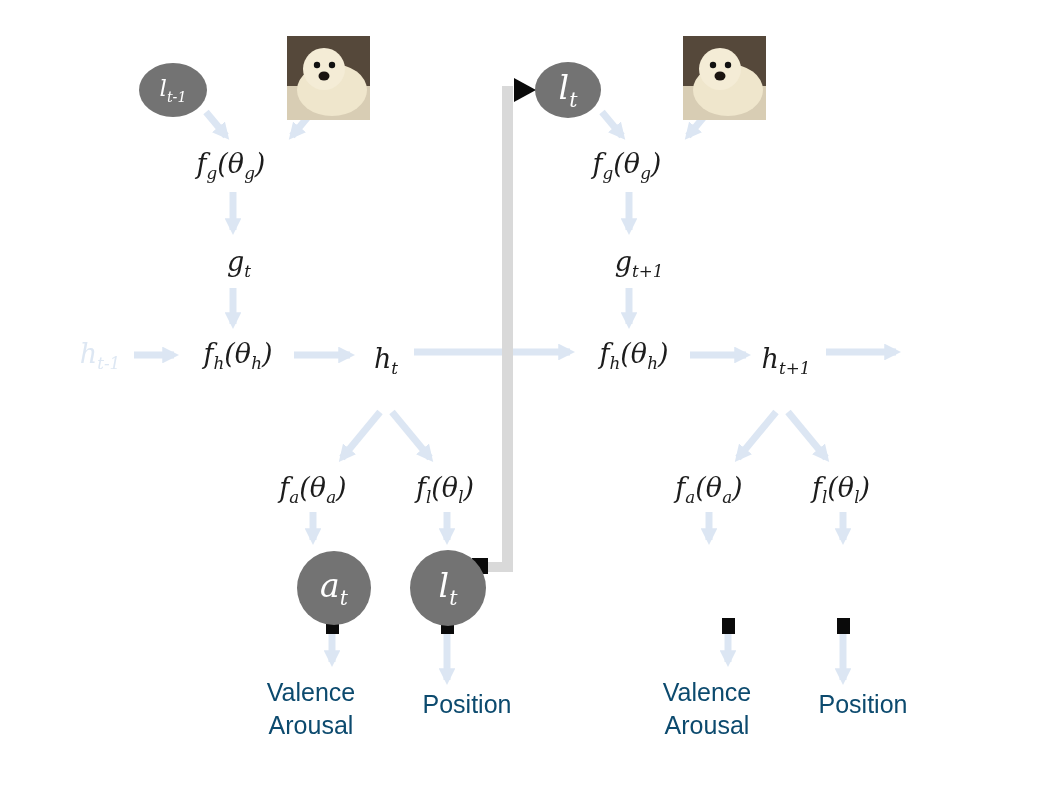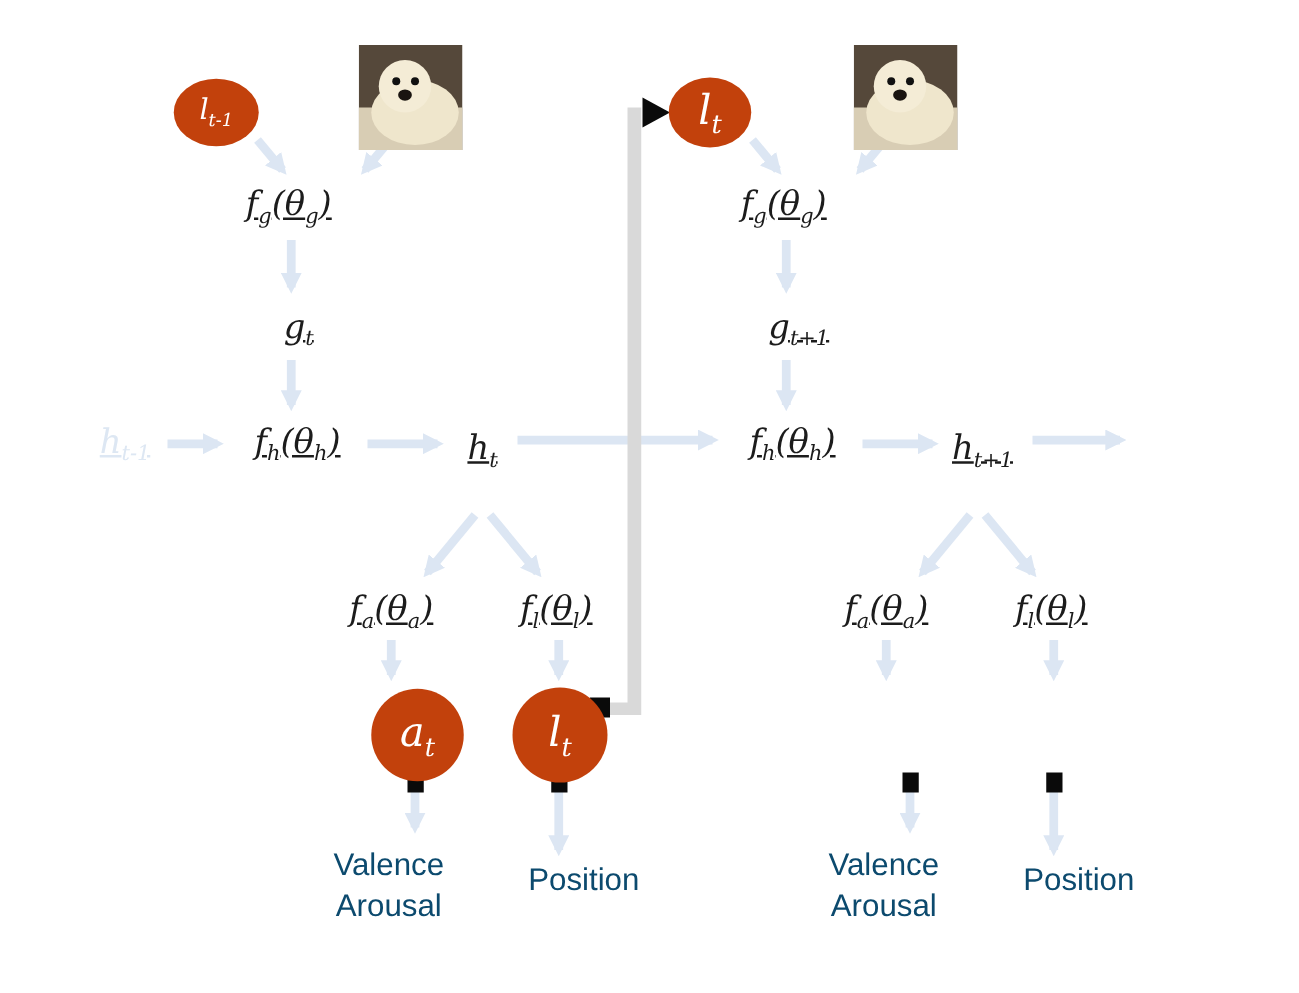--- a/index.html
+++ b/index.html
@@ -7,27 +7,27 @@
   .canvas {
     position:relative; width:1039px; height:794px;
     background:#ffffff; overflow:hidden;
     font-family:"DejaVu Serif","Liberation Serif",serif;
   }
   .timestep { position:absolute; top:0; width:1039px; height:794px; }
   .arrows { position:absolute; left:0; top:0; z-index:1; pointer-events:none; }
 
   .label {
     position:absolute; transform:translateX(-50%);
-    font-size:27px; color:#1c1c1c; white-space:nowrap; z-index:3;text-decoration:underline;
+    font-size:27px; color:#1c1c1c; white-space:nowrap; z-index:3;
   }
   .math { font-style:italic; font-family:"DejaVu Serif","Liberation Serif",serif; }
   sub { font-size:0.62em; }
 
   .node {
-    position:absolute; background:#c2410c; border-radius:50%;
+    position:absolute; background:#737373; border-radius:50%;
     display:flex; align-items:center; justify-content:center; z-index:3;
   }
   .nodetext { color:#ffffff; font-size:33px; white-space:nowrap; }
 
   .img { position:absolute; width:83px; height:84px; z-index:3; }
 
   .faint-label {
     position:absolute; transform:translateX(-50%);
     font-family:"Liberation Sans","DejaVu Sans",sans-serif;
     font-size:25px; color:#0c4a6e; text-align:center;

